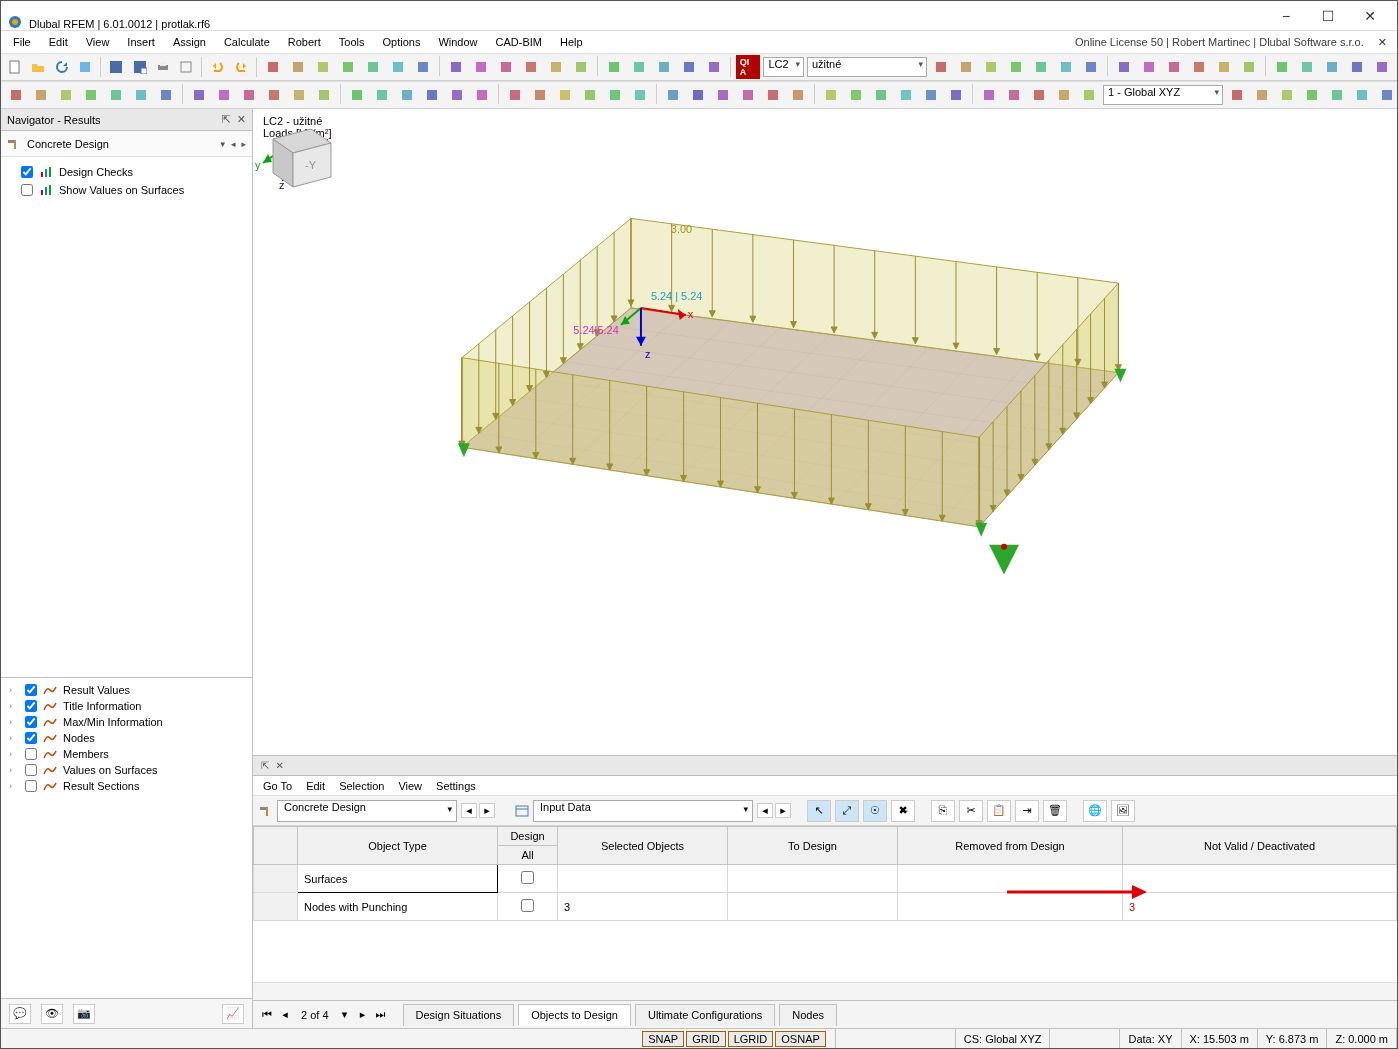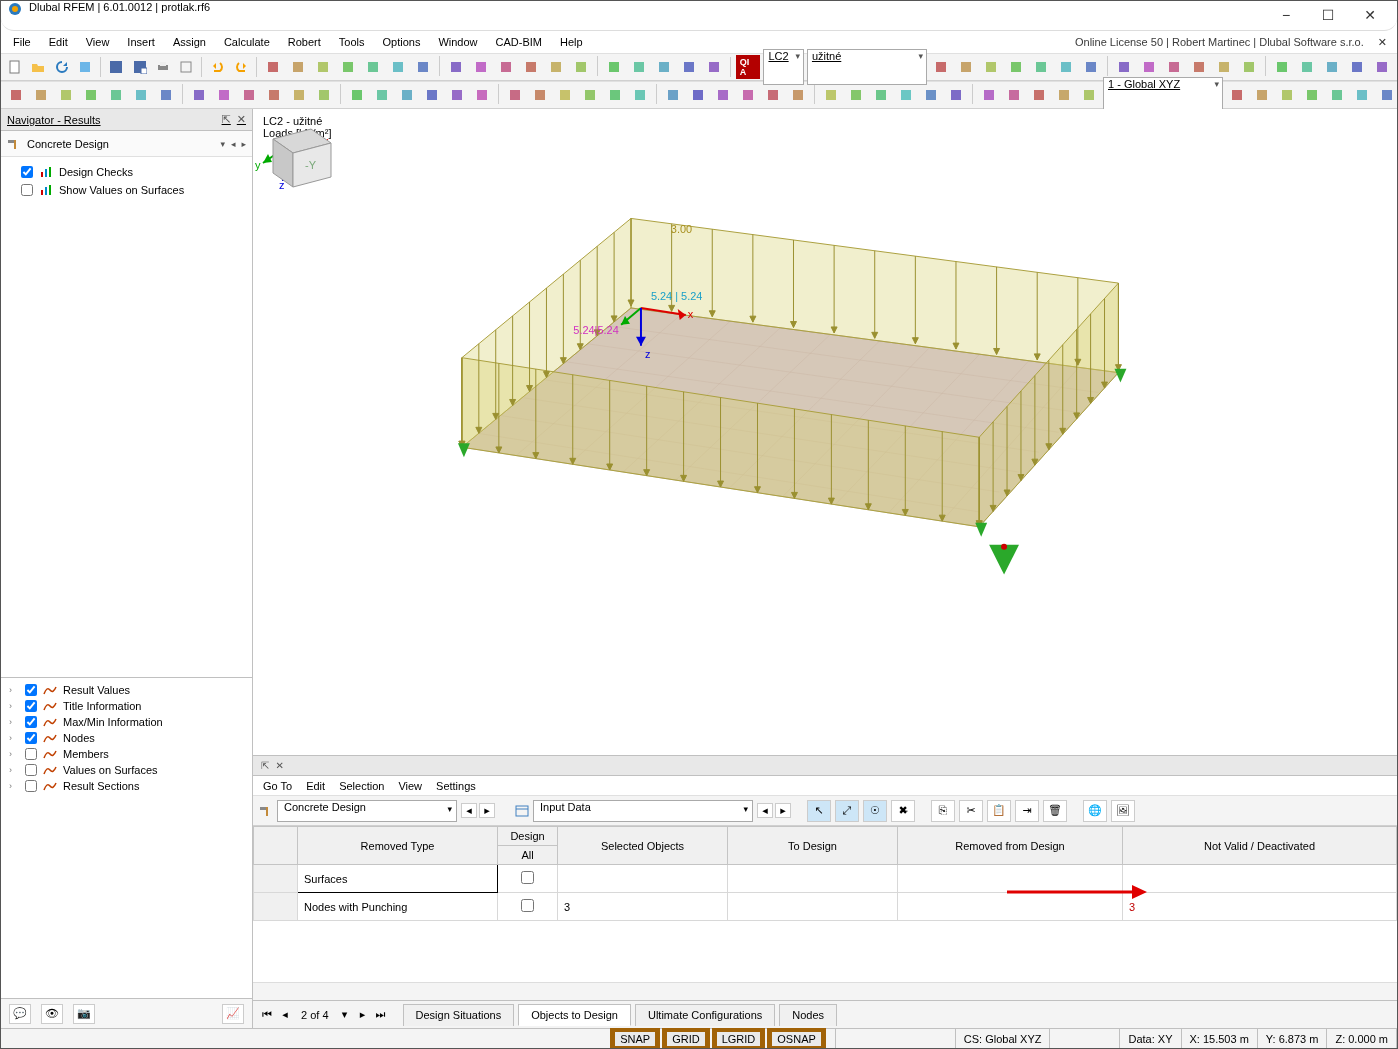--- a/index.html
+++ b/index.html
@@ -1,39 +1,39 @@
 <!DOCTYPE html>
 <html><head>
 <meta charset="utf-8">
 <style>
 * { box-sizing: border-box; margin: 0; padding: 0; font-family: "Segoe UI", Tahoma, sans-serif; font-size: 11px; }
 body { background: #fff; width: 1398px; height: 1049px; overflow: hidden; border: 1px solid #555; position: relative;}
-.titlebar { height: 30px; display: flex; align-items: flex-start; background: #fff; border-bottom: 1px solid #ddd; padding: 0 6px; border-radius: 13px;}
+.titlebar { height: 30px; display: flex; align-items: flex-end; background: #fff; border-bottom: 1px solid #ddd; padding: 0 6px;}
 .titlebar .icon { width: 16px; height: 16px; margin-right: 6px; }
 .titlebar .title { flex: 1; color: #000; }
 .titlebar .winbtn { width: 42px; height: 28px; display: flex; align-items: center; justify-content: center; font-size: 14px; color: #333; }
 .menubar { height: 22px; display: flex; align-items: center; background: #fff; padding: 0 4px; gap: 2px;}
 .menubar .menu-left { display: flex; gap: 2px;}
 .menubar .menu-item { padding: 2px 8px; color: #000; cursor: default; }
 .menubar .spacer { flex: 1; }
 .menubar .license { color: #3a3a3a; padding: 0 6px; }
 .menubar .close-small { padding: 0 6px; color:#333;}
 
 .toolbar { height: 28px; display: flex; align-items: center; background: #f4f4f4; border-top:1px solid #e0e0e0; border-bottom: 1px solid #d0d0d0; padding: 0 4px; gap: 3px;}
 .toolbar .tbtn { width: 22px; height: 22px; background: #f4f4f4; border: 1px solid transparent; display:flex; align-items:center; justify-content:center;}
 .toolbar .sep { width:1px; height:20px; background:#ccc; margin:0 2px;}
-.toolbar .combo { height:36px; border:1px solid #aaa; background:#fff; padding:0 16px 0 4px; font-size:11px; min-width:50px; position:relative;text-decoration:underline;}
+.toolbar .combo { height:20px; border:1px solid #aaa; background:#fff; padding:0 16px 0 4px; font-size:11px; min-width:50px; position:relative;}
 .toolbar .combo::after{content:"▾"; position:absolute; right:3px; top:1px; font-size:9px; color:#555;}
 .toolbar .qia { background:#b30000; color:#fff; padding:2px 4px; font-weight:bold; font-size:9px;}
 .toolbar .wide { min-width:120px;}
 .icon-sq { width:14px; height:14px; display:inline-block;}
 
 .main-layout { display:flex; height: calc(100% - 30px - 22px - 28px - 28px - 20px); }
 .navigator { width: 252px; border-right:1px solid #c0c0c0; background:#fff; display:flex; flex-direction:column;}
-.nav-header { height:22px; background:#e8e8e8; border-bottom:1px solid #c0c0c0; display:flex; align-items:center; padding:0 6px; font-size:11px;text-decoration:underline;}
+.nav-header { height:22px; background:#e8e8e8; border-bottom:1px solid #c0c0c0; display:flex; align-items:center; padding:0 6px; font-size:11px;}
 .nav-header-text { flex:1; }
 .nav-header-icons { font-size:10px; color:#555; display:flex; gap:6px;}
 .nav-category { height:26px; display:flex; align-items:center; padding:0 6px; border-bottom:1px solid #e0e0e0; gap:6px; background:#fafafa;}
 .nav-category .hammer{ width:14px; height:14px; }
 .nav-category .txt{ flex:1;}
 .nav-category .drop{ font-size:9px; color:#555;}
 .nav-tree { flex: 0 0 auto; height: 520px; padding:6px 6px; overflow:auto;}
 .nav-item { display:flex; align-items:center; gap:6px; padding:2px 0 2px 14px;}
 .nav-item input[type=checkbox]{ width:12px; height:12px;}
 .nav-lower { border-top:1px solid #c0c0c0; padding:4px 2px; overflow:auto; flex:1;}
@@ -75,21 +75,21 @@
 
 .bp-scroll{ height:18px; background:#f4f4f4; border-top:1px solid #ddd;}
 .bp-tabs { height:28px; display:flex; align-items:center; gap:4px; padding:0 6px; background:#f4f4f4; border-top:1px solid #c0c0c0;}
 .bp-tabs .pager{ display:flex; gap:2px; align-items:center; margin-right:10px;}
 .bp-tabs .pager span{ width:16px; text-align:center;}
 .bp-tabs .tab { padding:4px 12px; border:1px solid #c0c0c0; background:#f0f0f0; border-bottom:none;}
 .bp-tabs .tab.active { background:#fff; border-bottom:1px solid #fff;}
 .statusbar { height:20px; background:#f4f4f4; border-top:1px solid #c0c0c0; display:flex; align-items:center; font-size:11px;}
 .statusbar .cell{ padding:0 8px; border-right:1px solid #c0c0c0; height:100%; display:flex; align-items:center;}
 .statusbar .stretch{ flex:1;}
-.statusbar .btn{ background:#eaeaea; border:5px solid #a16207; padding:1px 5px; margin:12px 1px;}
+.statusbar .btn{ background:#eaeaea; border:1px solid #a16207; padding:1px 5px; margin:12px 1px;}
 
 
 .i-new{ fill:#fff; stroke:#7a7a7a;} .i-open{fill:#f5c04a;} .i-save{fill:#4a6aa8;}
 </style>
 </head>
 <body>
 
 <div class="titlebar">
   <svg class="icon" viewBox="0 0 16 16">
       <circle cx="8" cy="8" r="6" fill="#2a7abf"></circle>
@@ -979,21 +979,21 @@
               <col style="width:200px">
               <col style="width:60px">
               <col style="width:170px">
               <col style="width:170px">
               <col style="width:225px">
               <col>
             </colgroup>
           <thead>
             <tr>
               <th rowspan="2"></th>
-              <th rowspan="2">Removed Type</th>
+              <th rowspan="2">Object Type</th>
               <th>Design</th>
               <th rowspan="2">Selected Objects</th>
               <th rowspan="2">To Design</th>
               <th rowspan="2">Removed from Design</th>
               <th rowspan="2">Not Valid / Deactivated</th>
             </tr>
             <tr>
                 <th>All</th>
               </tr>
           </thead>

